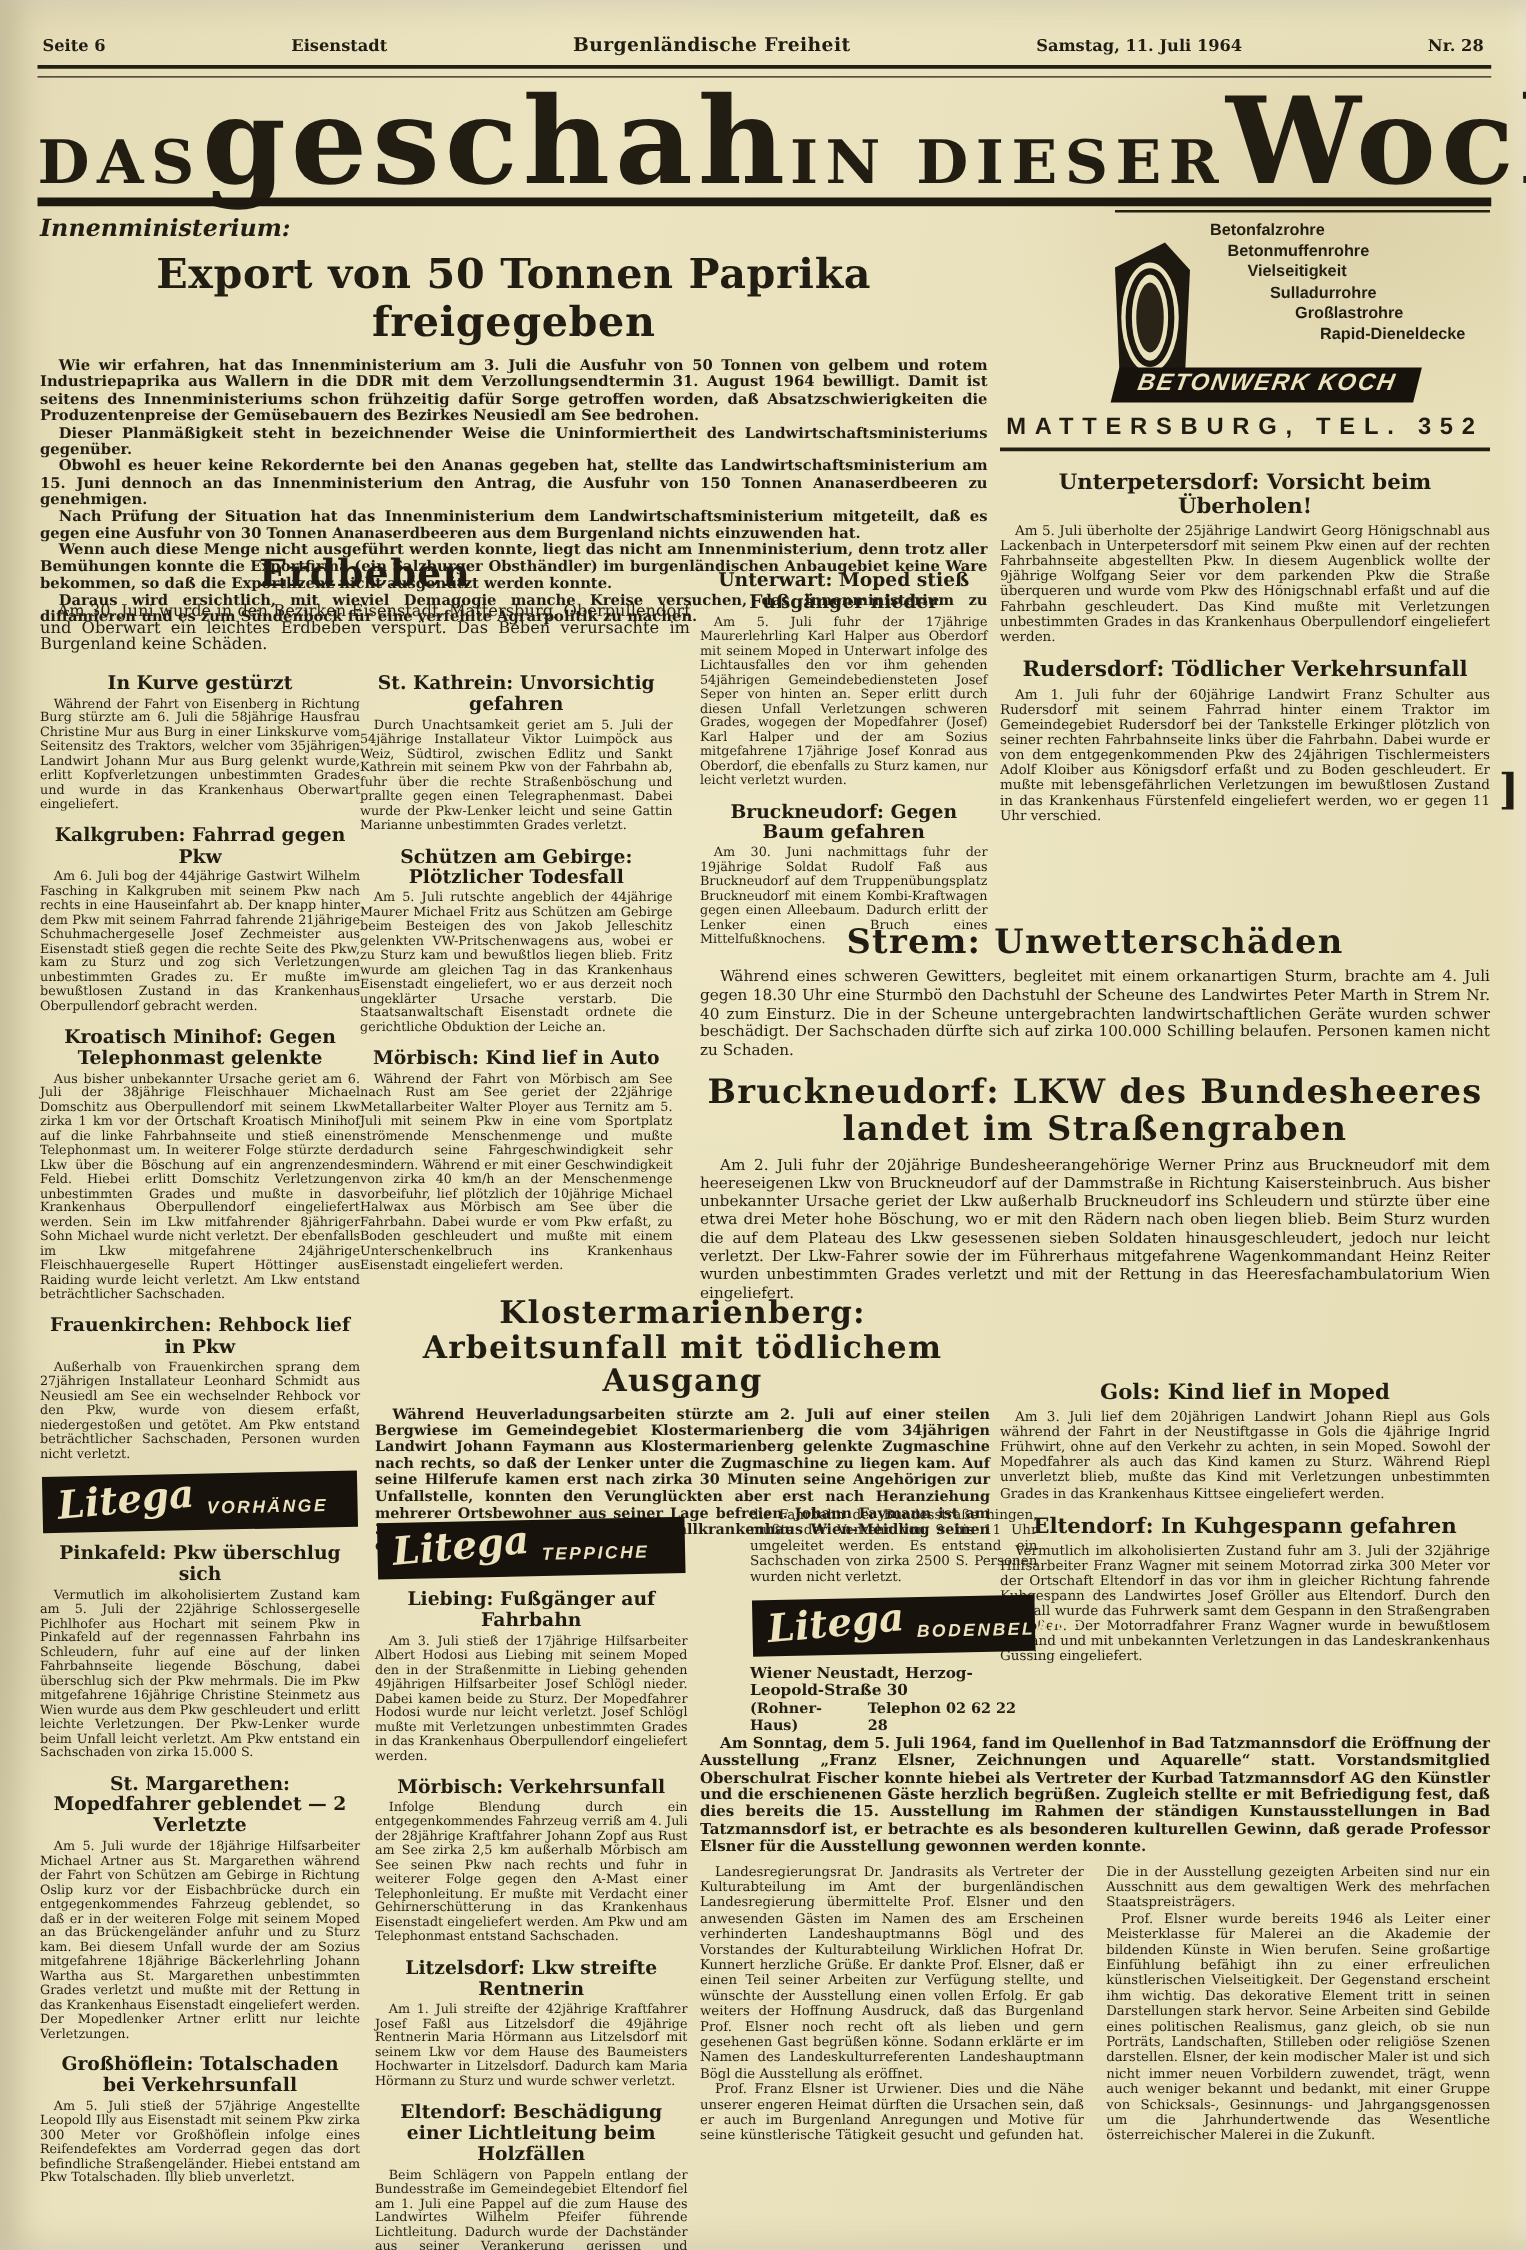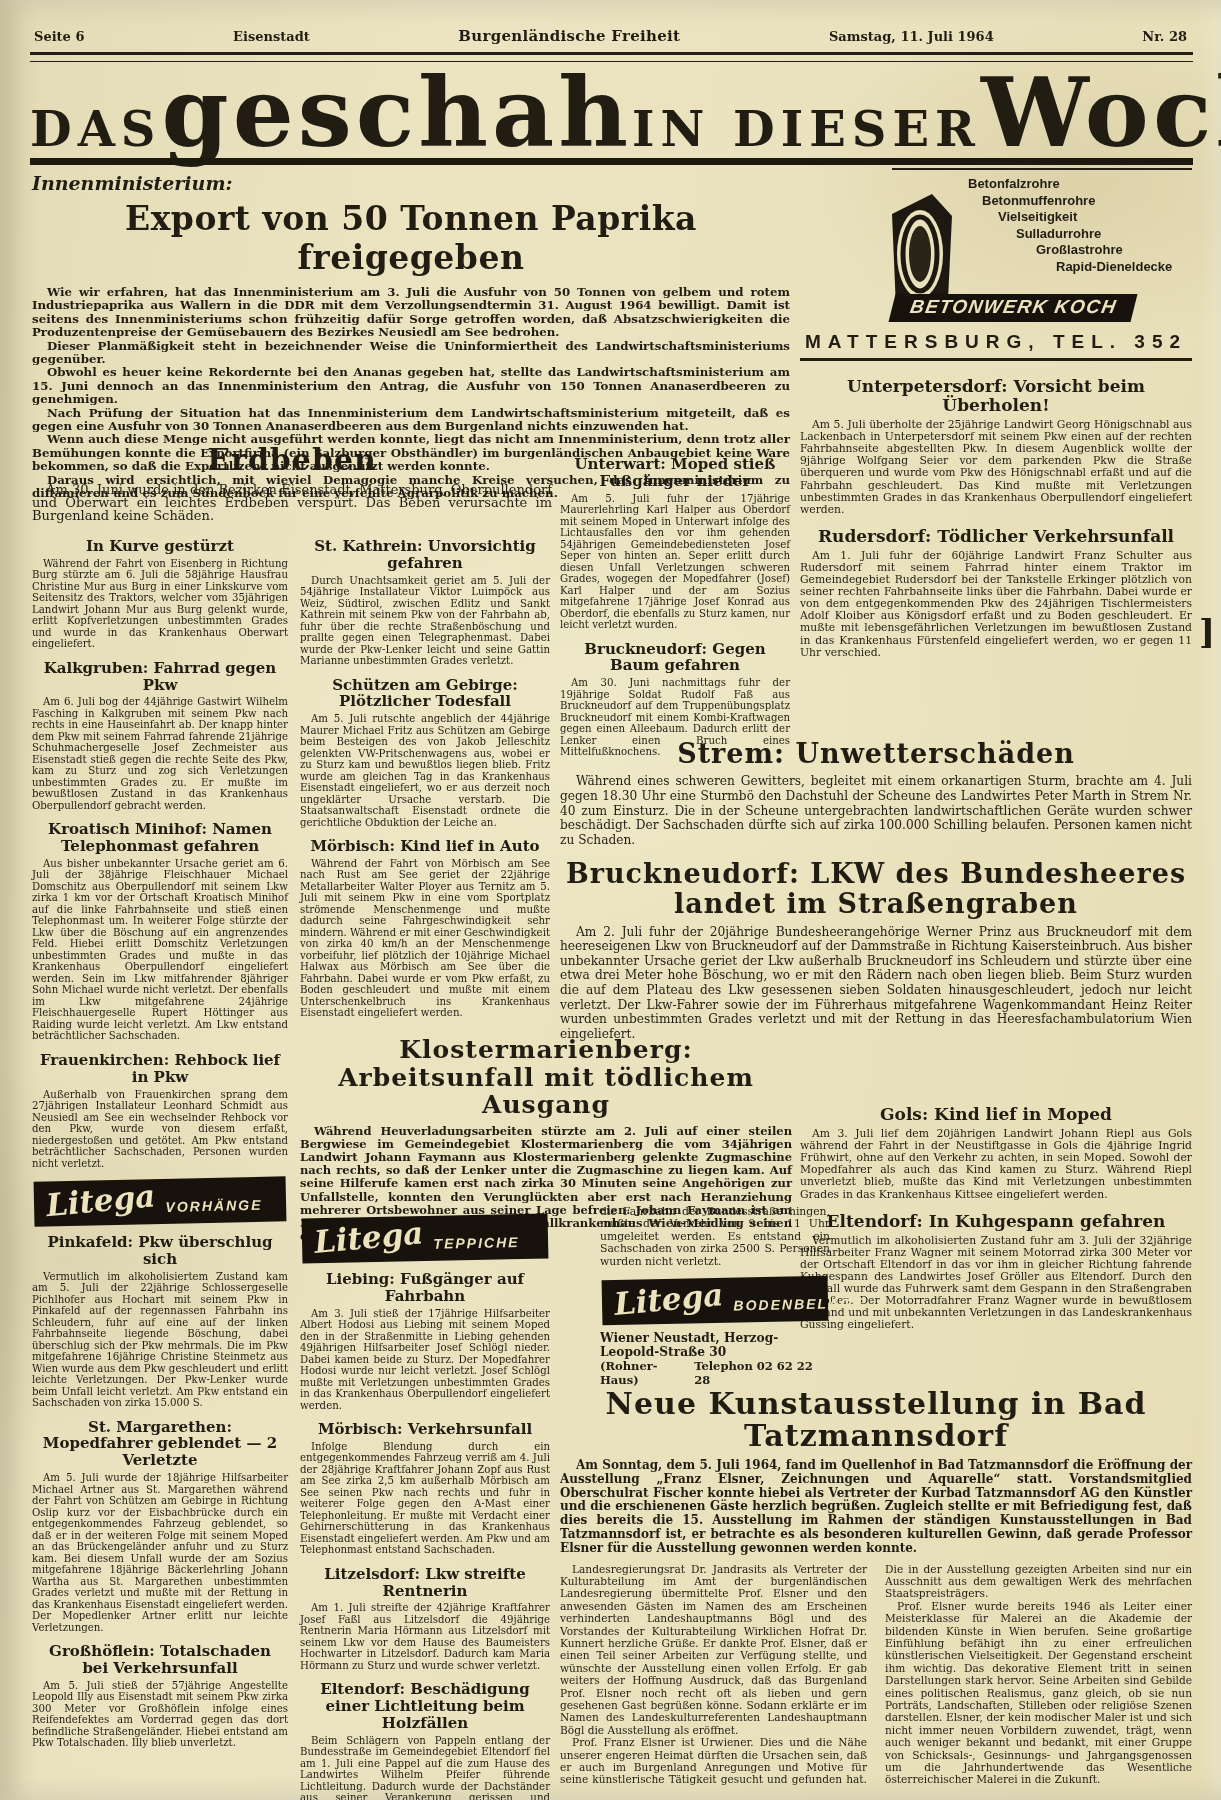--- a/index.html
+++ b/index.html
@@ -46,21 +46,21 @@
   .art h3{font-size:17px;font-weight:bold;text-align:center;line-height:1.12;margin:11px 6px 4px;}
   .art p{font-size:10.8px;line-height:12.1px;text-align:justify;margin:0;text-indent:12px;}
   .rcol{position:absolute;left:800px;width:392px;}
   .rcol-a{top:366px;}
   .rcol-b{top:1094px;}
   
   .ncol{position:absolute;}
   .ncol h4{font-size:15px;font-weight:bold;text-align:center;line-height:1.12;margin:10px 2px 3px;}
   .ncol p{font-size:10.2px;line-height:11.5px;text-align:justify;margin:0;text-indent:11px;}
   .c1{left:32px;top:528px;width:256px;}
-  .c2{left:300px;top:528px;width:250px;}
+  .c2{left:288px;top:528px;width:250px;}
   .c3{left:560px;top:446px;width:230px;}
   .midl{left:300px;top:1206px;width:250px;}
   .midr{left:560px;top:1206px;width:230px;margin-left:40px;}
   .midr p.cont{text-indent:0;font-size:10.8px;line-height:12.4px;}
   .addr1{font-weight:bold;font-size:12.2px;margin-top:6px;}
   .addr2{display:flex;justify-content:space-between;font-weight:bold;font-size:11.5px;}
   
   .fat{font-weight:bold;text-align:center;letter-spacing:1px;margin:0;line-height:1.05;}
   .erdbeben{position:absolute;left:32px;top:444px;width:520px;}
   .erdbeben .fat{font-size:30px;margin-bottom:7px;}
@@ -159,21 +159,21 @@
   <div class="ncol c1">
     <div class="art">
       <h4>In Kurve gestürzt</h4>
       <p>Während der Fahrt von Eisenberg in Richtung Burg stürzte am 6. Juli die 58jährige Hausfrau Christine Mur aus Burg in einer Linkskurve vom Seitensitz des Traktors, welcher vom 35jährigen Landwirt Johann Mur aus Burg gelenkt wurde, erlitt Kopfverletzungen unbestimmten Grades und wurde in das Krankenhaus Oberwart eingeliefert.</p>
     </div>
     <div class="art">
       <h4>Kalkgruben: Fahrrad gegen Pkw</h4>
       <p>Am 6. Juli bog der 44jährige Gastwirt Wilhelm Fasching in Kalkgruben mit seinem Pkw nach rechts in eine Hauseinfahrt ab. Der knapp hinter dem Pkw mit seinem Fahrrad fahrende 21jährige Schuhmachergeselle Josef Zechmeister aus Eisenstadt stieß gegen die rechte Seite des Pkw, kam zu Sturz und zog sich Verletzungen unbestimmten Grades zu. Er mußte im bewußtlosen Zustand in das Krankenhaus Oberpullendorf gebracht werden.</p>
     </div>
     <div class="art">
-      <h4>Kroatisch Minihof: Namen Telephonmast gefahren</h4>
+      <h4>Kroatisch Minihof: Gegen Telephonmast gelenkte</h4>
       <p>Aus bisher unbekannter Ursache geriet am 6. Juli der 38jährige Fleischhauer Michael Domschitz aus Oberpullendorf mit seinem Lkw zirka 1 km vor der Ortschaft Kroatisch Minihof auf die linke Fahrbahnseite und stieß einen Telephonmast um. In weiterer Folge stürzte der Lkw über die Böschung auf ein angrenzendes Feld. Hiebei erlitt Domschitz Verletzungen unbestimmten Grades und mußte in das Krankenhaus Oberpullendorf eingeliefert werden. Sein im Lkw mitfahrender 8jähriger Sohn Michael wurde nicht verletzt. Der ebenfalls im Lkw mitgefahrene 24jährige Fleischhauergeselle Rupert Höttinger aus Raiding wurde leicht verletzt. Am Lkw entstand beträchtlicher Sachschaden.</p>
     </div>
     <div class="art">
       <h4>Frauenkirchen: Rehbock lief in Pkw</h4>
       <p>Außerhalb von Frauenkirchen sprang dem 27jährigen Installateur Leonhard Schmidt aus Neusiedl am See ein wechselnder Rehbock vor den Pkw, wurde von diesem erfaßt, niedergestoßen und getötet. Am Pkw entstand beträchtlicher Sachschaden, Personen wurden nicht verletzt.</p>
     </div>
     <div class="litega">
       <span class="script">Litega</span>
       <span class="word">VORHÄNGE</span>
     </div>
@@ -270,21 +270,20 @@
       <span class="word">BODENBELÄGE</span>
     </div>
     <div class="addr1">Wiener Neustadt, Herzog-Leopold-Straße 30</div>
     <div class="addr2">
       <span>(Rohner-Haus)</span>
       <span>Telephon 02 62 22 28</span>
     </div>
   </div>
 
   <div class="kunst">
-    <h2 class="fat">Neue Kunstausstellung in Bad Tatzmannsdorf</h2>
     <p class="intro">Am Sonntag, dem 5. Juli 1964, fand im Quellenhof in Bad Tatzmannsdorf die Eröffnung der Ausstellung „Franz Elsner, Zeichnungen und Aquarelle“ statt. Vorstandsmitglied Oberschulrat Fischer konnte hiebei als Vertreter der Kurbad Tatzmannsdorf AG den Künstler und die erschienenen Gäste herzlich begrüßen. Zugleich stellte er mit Befriedigung fest, daß dies bereits die 15. Ausstellung im Rahmen der ständigen Kunstausstellungen in Bad Tatzmannsdorf ist, er betrachte es als besonderen kulturellen Gewinn, daß gerade Professor Elsner für die Ausstellung gewonnen werden konnte.</p>
     <div class="kcols">
       <p>Landesregierungsrat Dr. Jandrasits als Vertreter der Kulturabteilung im Amt der burgenländischen Landesregierung übermittelte Prof. Elsner und den anwesenden Gästen im Namen des am Erscheinen verhinderten Landeshauptmanns Bögl und des Vorstandes der Kulturabteilung Wirklichen Hofrat Dr. Kunnert herzliche Grüße. Er dankte Prof. Elsner, daß er einen Teil seiner Arbeiten zur Verfügung stellte, und wünschte der Ausstellung einen vollen Erfolg. Er gab weiters der Hoffnung Ausdruck, daß das Burgenland Prof. Elsner noch recht oft als lieben und gern gesehenen Gast begrüßen könne. Sodann erklärte er im Namen des Landeskulturreferenten Landeshauptmann Bögl die Ausstellung als eröffnet.</p>
       <p>Prof. Franz Elsner ist Urwiener. Dies und die Nähe unserer engeren Heimat dürften die Ursachen sein, daß er auch im Burgenland Anregungen und Motive für seine künstlerische Tätigkeit gesucht und gefunden hat. Die in der Ausstellung gezeigten Arbeiten sind nur ein Ausschnitt aus dem gewaltigen Werk des mehrfachen Staatspreisträgers.</p>
       <p>Prof. Elsner wurde bereits 1946 als Leiter einer Meisterklasse für Malerei an die Akademie der bildenden Künste in Wien berufen. Seine großartige Einfühlung befähigt ihn zu einer erfreulichen künstlerischen Vielseitigkeit. Der Gegenstand erscheint ihm wichtig. Das dekorative Element tritt in seinen Darstellungen stark hervor. Seine Arbeiten sind Gebilde eines politischen Realismus, ganz gleich, ob sie nun Porträts, Landschaften, Stilleben oder religiöse Szenen darstellen. Elsner, der kein modischer Maler ist und sich nicht immer neuen Vorbildern zuwendet, trägt, wenn auch weniger bekannt und bedankt, mit einer Gruppe von Schicksals-, Gesinnungs- und Jahrgangsgenossen um die Jahrhundertwende das Wesentliche österreichischer Malerei in die Zukunft.</p>
     </div>
   </div>
 
   <div class="tick">]</div>
 

